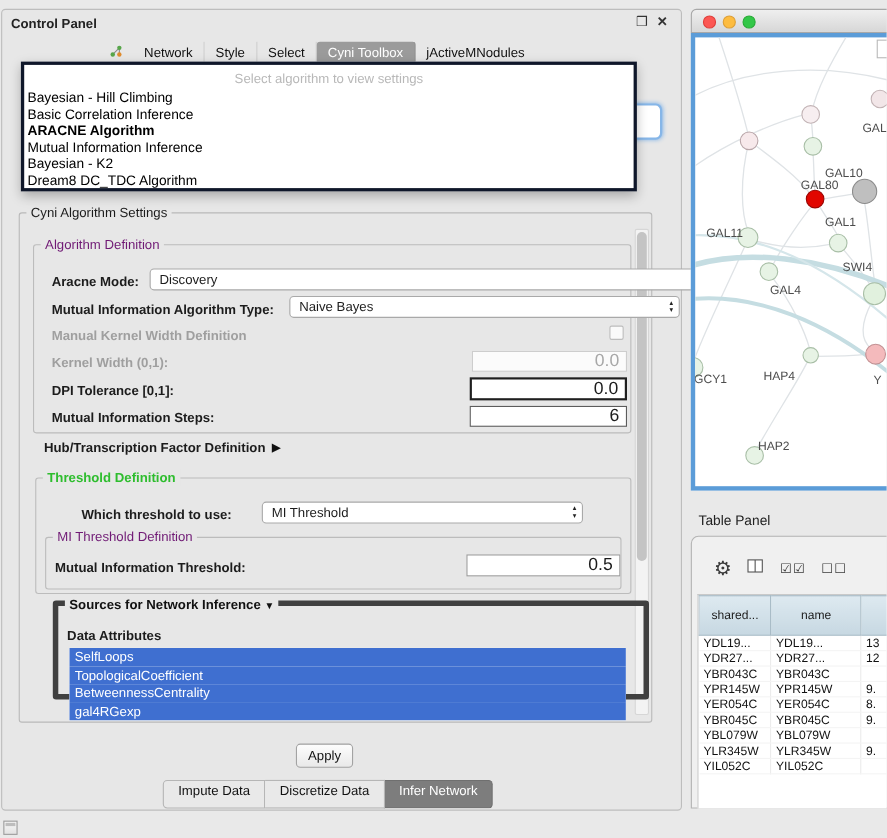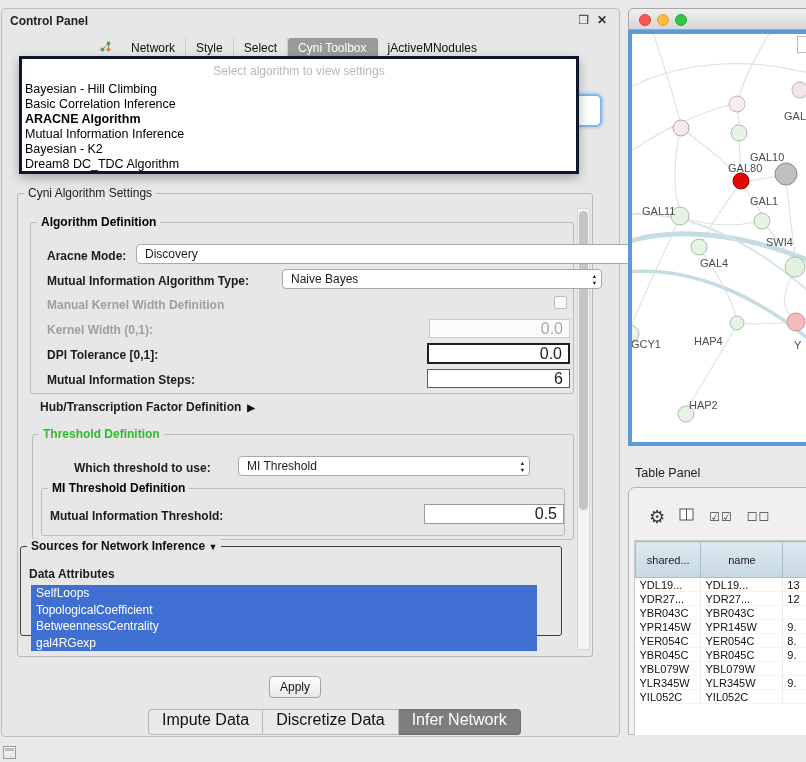--- a/index.html
+++ b/index.html
@@ -23,21 +23,21 @@
 
   .algo-popup{position:absolute;left:17px;top:47px;width:560px;height:118px;background:#fff;
     border:3px solid #0f172a;box-shadow:0 4px 10px rgba(0,0,0,.28);z-index:5}
   .dd-placeholder{color:#b8b8b8;text-align:center;font-size:12px;padding:5px 0 4px}
   .dd-item{font-size:12.5px;height:15px;line-height:15px;padding:0 3px;color:#000;white-space:nowrap}
   .dd-item.sel{font-weight:bold}
 
   .settings-group{position:absolute;left:15px;top:184px;width:576px;height:464px;
     border:1px solid #b9b9b9;border-radius:3px}
   .group-title{position:absolute;top:-8px;left:6px;background:#e7e7e7;padding:0 4px;font-size:12px;white-space:nowrap}
-  .group-title.blue{color:#000000;font-weight:bold}
+  .group-title.blue{color:#701a75;font-weight:normal}
   .group-title.green{color:#2ebd2e;font-weight:bold}
   .group-title.boldblack{font-weight:bold;color:#111}
 
   .v-scroll{position:absolute;right:2px;top:14px;bottom:6px;width:13px;background:#f3f3f3;
     border:1px solid #d6d6d6;border-radius:2px}
   .v-thumb{position:absolute;left:1px;top:2px;width:9px;height:68%;background:#c4c4c4;border-radius:5px}
 
   .lbl{position:absolute;font-size:12px;font-weight:bold;color:#1c1c1c;white-space:nowrap}
   .lbl.disabled{color:#9f9f9f}
   .combo{position:absolute;height:20px;background:#fff;border:1px solid #a9a9a9;border-radius:4px;
@@ -45,45 +45,45 @@
   .combo-arrows{position:absolute;right:5px;top:3px;display:flex;flex-direction:column;align-items:center;
     font-size:6.5px;line-height:6.5px;color:#222;font-style:normal}
   .combo-arrows i{font-style:normal}
   .tfield{position:absolute;height:19px;background:#fff;border:1px solid #9a9a9a;font-size:16px;
     text-align:right;padding:0 6px;line-height:17px}
   .tfield.disabled{color:#a8a8a8;background:#fbfbfb;border-color:#cdcdcd}
   .checkbox{position:absolute;width:13px;height:13px;background:#fafafa;border:1px solid #bdbdbd;border-radius:2px}
 
   .algo-def{position:absolute;left:12px;top:28px;width:544px;height:172px;border:1px solid #bcbcbc;border-radius:3px}
   .l-aracne{left:16px;top:26px}        .c-aracne{left:105px;top:21px;width:510px}
-  .l-mitype{left:16px;top:51px}        .c-mitype{left:251px;top:46px;width:320px}
+  .l-mitype{left:16px;top:51px}        .c-mitype{left:232px;top:46px;width:355px}
   .l-manual{left:16px;top:75px}        .cb-manual{left:523px;top:73px}
   .l-kernel{left:16px;top:100px}       .f-kernel{left:398px;top:96px;width:141px}
   .l-dpi{left:16px;top:125px}          .f-dpi{left:396px;top:120px;width:143px;height:21px;border:2px solid #1f1f1f}
   .l-steps{left:16px;top:150px}        .f-steps{left:396px;top:146px;width:143px;border-color:#5c5c5c}
 
   .hub-row{position:absolute;left:22px;top:206px;display:flex;align-items:center;gap:6px;
     font-size:12px;font-weight:bold}
   .tri{font-size:10px;color:#111}
 
   .thr-group{position:absolute;left:14px;top:240px;width:542px;height:106px;border:1px solid #bcbcbc;border-radius:3px}
   .l-which{left:41px;top:26px}         .c-which{left:205px;top:21px;width:292px}
   .mi-group{position:absolute;left:8px;top:53px;width:524px;height:48px;border:1px solid #bcbcbc;border-radius:3px}
   .l-mith{left:8px;top:20px}           .f-mith{left:382px;top:15px;width:140px;height:20px}
 
-  .src-group{position:absolute;left:2px;top:352px;width:542px;height:90px;border:1px solid #404040;border-radius:3px}
+  .src-group{position:absolute;left:30px;top:352px;width:542px;height:90px;border:5px solid #404040;border-radius:3px}
   .l-dattr{left:8px;top:20px}
   .attr-list{position:absolute;left:10px;top:38px;width:506px;height:66px;background:#fff;overflow:hidden}
   .attr-item{height:16.5px;line-height:16.5px;background:#3f6fd0;color:#fff;font-size:12px;padding-left:5px;white-space:nowrap}
 
   .apply-btn{position:absolute;left:267px;top:667px;width:52px;height:22px;border:1px solid #a3a3a3;
     border-radius:4px;background:linear-gradient(#fdfdfd,#e9e9e9);font-size:12px;
     font-family:"Liberation Sans",sans-serif;color:#111}
 
-  .bottom-tabs{position:absolute;left:146px;top:700px;display:flex;height:26px;font-size:16px}
+  .bottom-tabs{position:absolute;left:146px;top:700px;display:flex;height:26px;font-size:12px}
   .b-tab{padding:0 13px;line-height:19px;background:#e9e9e9;border:1px solid #b6b6b6;border-left:none;color:#111;white-space:nowrap}
   .b-tab:first-child{border-left:1px solid #b6b6b6;border-radius:4px 0 0 4px}
   .b-tab:last-child{border-radius:0 4px 4px 0}
   .b-tab.active{background:#7d7d7d;color:#fff;border-color:#6f6f6f}
 
   .dock-icon{position:absolute;left:3px;top:746px;width:13px;height:13px;border:1px solid #9c9c9c;
     background:linear-gradient(#f8f8f8,#e2e2e2)}
   .dock-icon span{display:block;margin:1px;height:3px;background:#bdbdbd}
 
   

